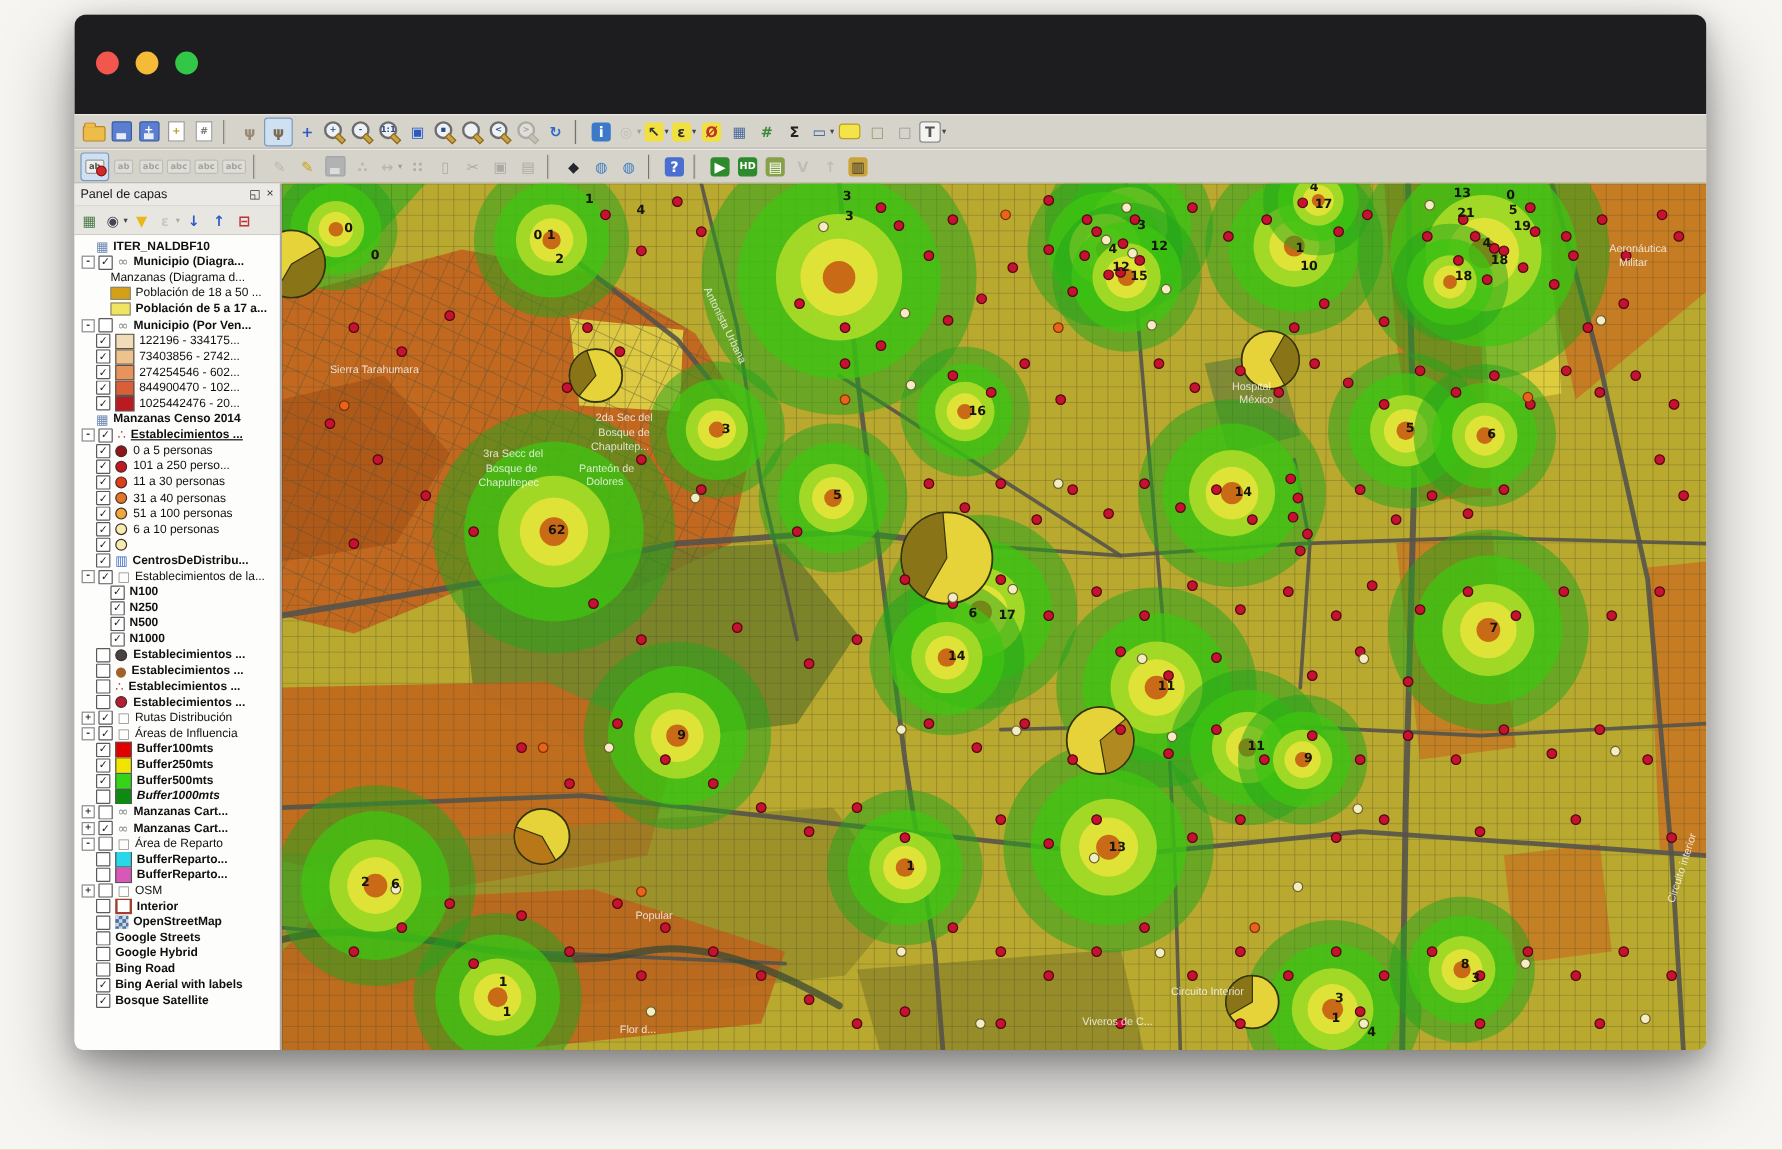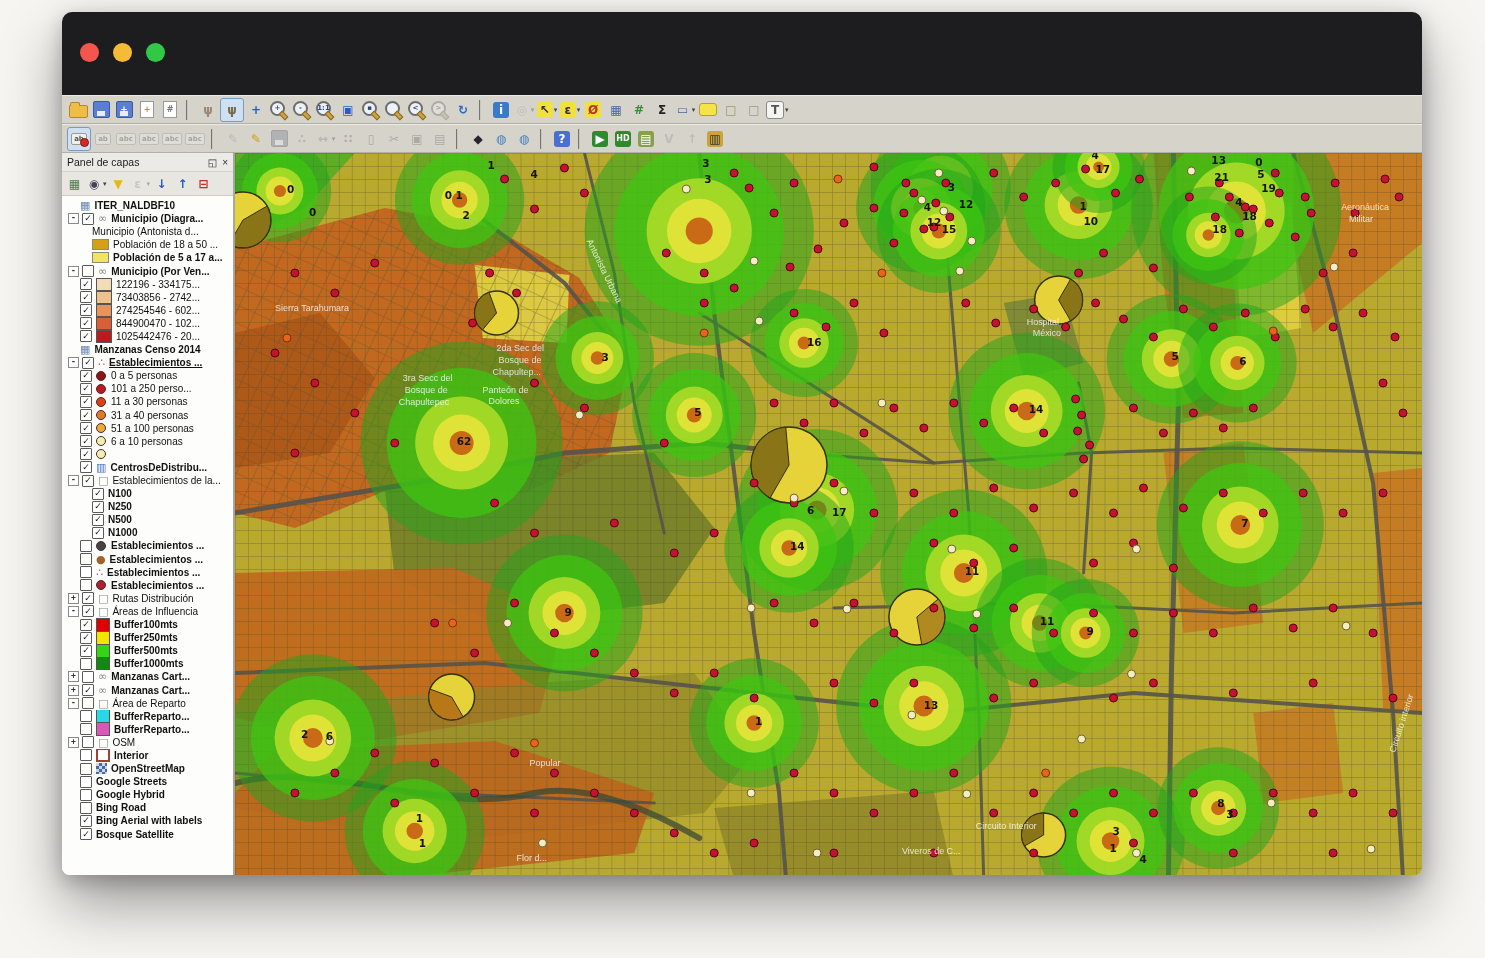--- a/index.html
+++ b/index.html
@@ -312,21 +312,21 @@
               <span class="tico" style="color: rgb(106, 134, 180);">▦</span>
               <span class="b ">ITER_NALDBF10</span>
             </div>
             <div class="trow" style="padding-left: 3px;">
               <span class="exp">-</span>
               <span class="cb">✓</span>
               <span class="tico" style="color: rgb(138, 138, 138);">∞</span>
               <span class="b ">Municipio (Diagra...</span>
             </div>
             <div class="trow" style="padding-left: 27px;">
-              <span class="">Municipio (Antonista d...</span>
+              <span class="">Manzanas (Diagrama d...</span>
             </div>
             <div class="trow" style="padding-left: 27px;">
               <span class="sw" style="background: rgb(212, 160, 23);"></span>
               <span class="">Población de 18 a 50 ...</span>
             </div>
             <div class="trow" style="padding-left: 27px; font-weight: bold;">
               <span class="sw" style="background: rgb(240, 228, 98);"></span>
               <span class="">Población de 5 a 17 a...</span>
             </div>
             <div class="trow" style="padding-left: 3px;">
@@ -477,21 +477,21 @@
             <div class="trow" style="padding-left: 15px;">
               <span class="cb">✓</span>
               <span class="swq" style="background: rgb(240, 228, 0);"></span>
               <span class="b ">Buffer250mts</span>
             </div>
             <div class="trow" style="padding-left: 15px;">
               <span class="cb">✓</span>
               <span class="swq" style="background: rgb(53, 212, 24);"></span>
               <span class="b ">Buffer500mts</span>
             </div>
-            <div class="trow" style="padding-left: 15px;">
+            <div class="trow" style="padding-left: 15px; font-style: italic;">
               <span class="cb"></span>
               <span class="swq" style="background: rgb(14, 138, 18);"></span>
               <span class="b ">Buffer1000mts</span>
             </div>
             <div class="trow" style="padding-left: 3px;">
               <span class="exp">+</span>
               <span class="cb"></span>
               <span class="tico" style="color: rgb(138, 138, 138);">∞</span>
               <span class="b ">Manzanas Cart...</span>
             </div>

